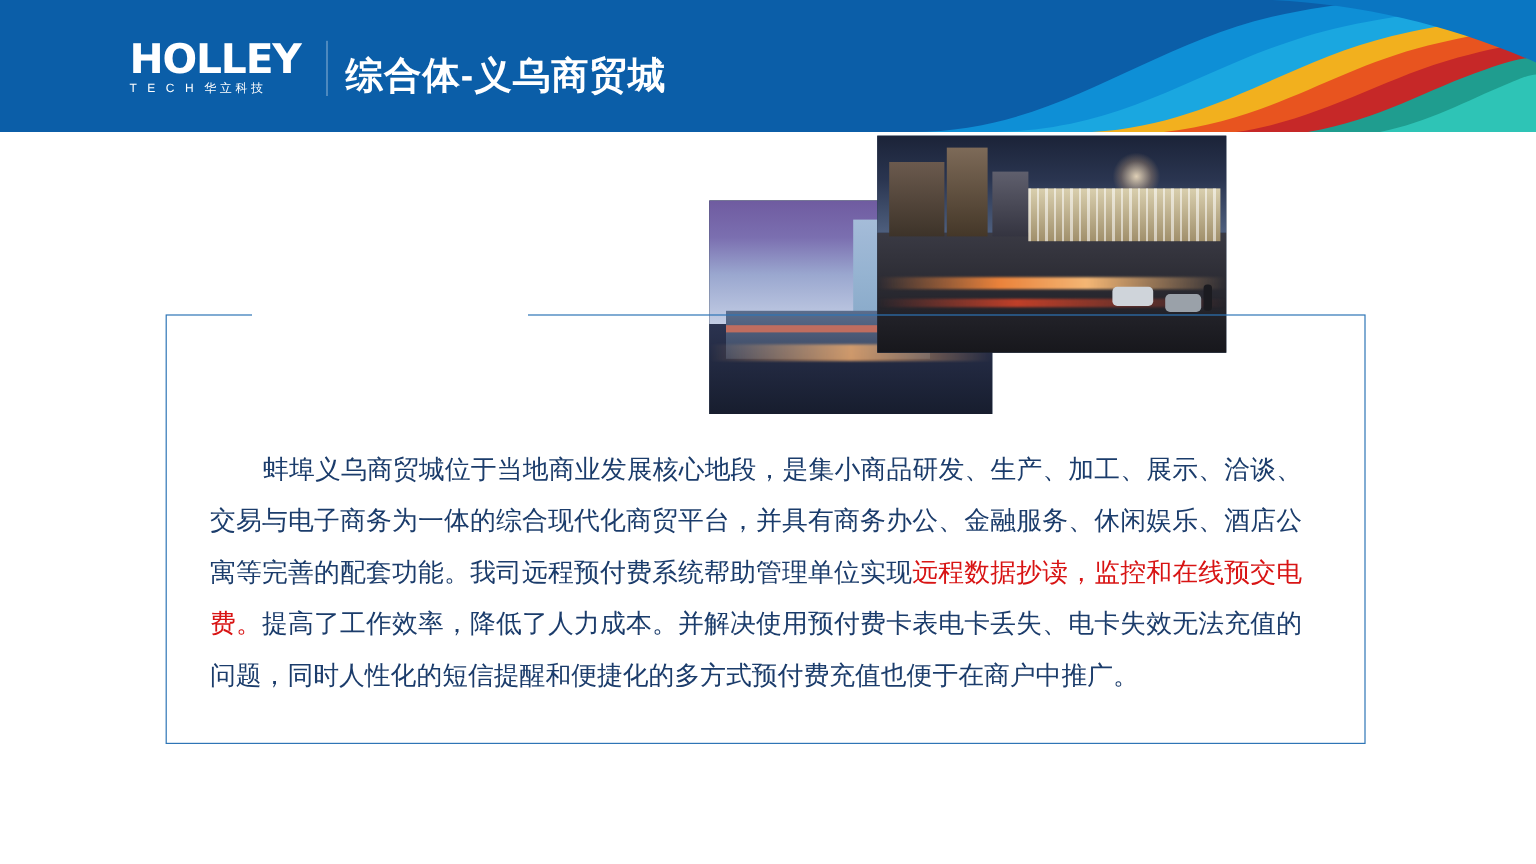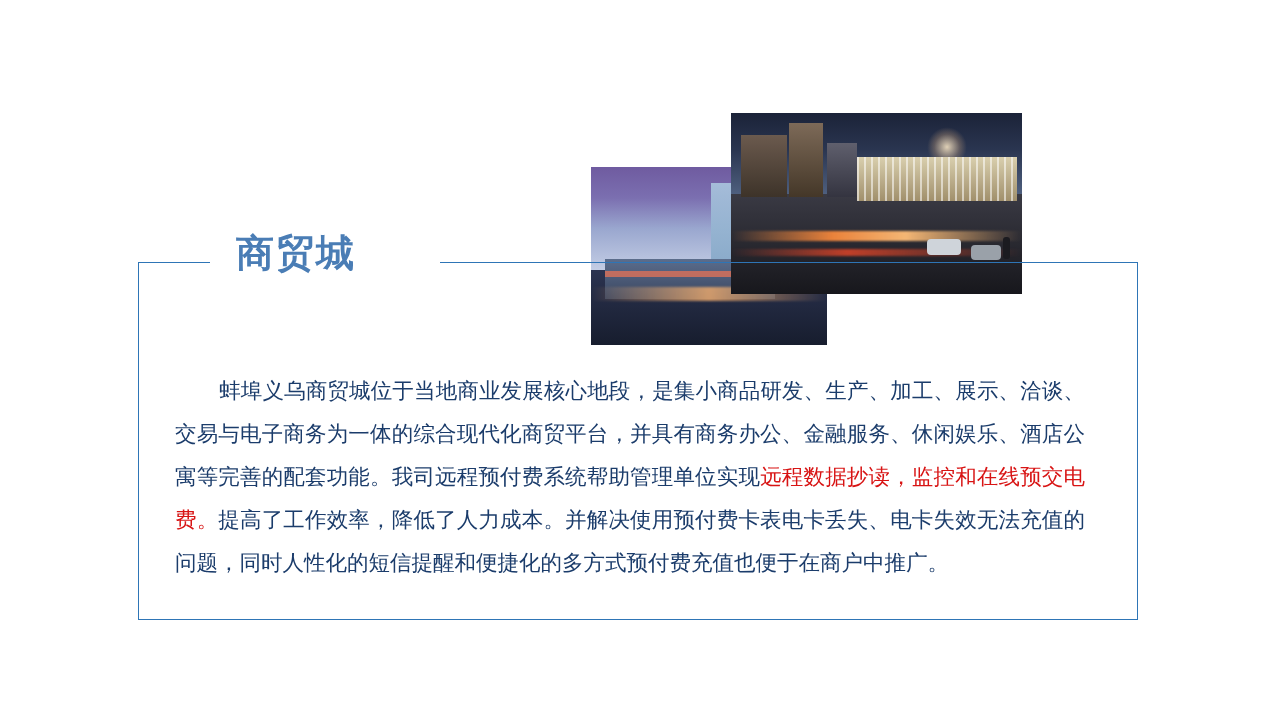--- a/index.html
+++ b/index.html
@@ -243,20 +243,39 @@
   .fr-firework {
     position:absolute; left:196px; top:14px; width:40px; height:40px;
     background: radial-gradient(circle, rgba(255,235,200,.85) 0%, rgba(255,200,140,.25) 45%, rgba(255,200,140,0) 70%);
   }
 </style>
 </head>
 <body>
 
 <div class="slide">
 
+  <div class="header">
+    <svg class="header-swoosh" viewBox="0 0 520 110" preserveAspectRatio="none">
+      <path d="M0,110 C120,110 190,40 300,14 C370,-2 450,-6 520,-6 L520,110 Z" fill="#0e8fd6"></path>
+      <path d="M70,110 C190,108 250,46 360,22 C420,9 470,6 520,6 L520,110 Z" fill="#1aa7e0"></path>
+      <path d="M150,110 C250,104 310,52 400,30 C450,18 490,14 520,14 L520,110 Z" fill="#f2b01e"></path>
+      <path d="M210,110 C300,100 350,58 430,38 C470,28 500,24 520,24 L520,110 Z" fill="#e8541f"></path>
+      <path d="M270,110 C340,100 390,66 455,48 C487,39 508,36 520,36 L520,110 Z" fill="#c62828"></path>
+      <path d="M330,110 C390,100 430,74 478,58 C500,50 512,48 520,48 L520,110 Z" fill="#1f9d8f"></path>
+      <path d="M390,110 C430,102 462,84 496,70 C510,64 516,62 520,62 L520,110 Z" fill="#2ec4b6"></path>
+      <path d="M300,0 C380,4 450,22 520,52 L520,0 Z" fill="#0a76c2"></path>
+    </svg>
+
+    <div class="logo">
+      <div class="logo-mark">HOLLEY</div>
+      <div class="logo-sub">T E C H 华立科技</div>
+    </div>
+    <div class="logo-divider"></div>
+    <div class="header-title">综合体-义乌商贸城</div>
+  </div>
   <div class="header-underline"></div>
 
   <div class="photo photo-back">
     <div class="ph-sky"></div>
     <div class="ph-ground"></div>
     <div class="bk-tower"></div>
     <div class="bk-tower2"></div>
     <div class="bk-podium"></div>
     <div class="bk-stripe"></div>
     <div class="bk-glow"></div>
@@ -273,19 +292,18 @@
     <div class="fr-fins"></div>
     <div class="fr-street"></div>
     <div class="fr-street2"></div>
     <div class="fr-car1"></div>
     <div class="fr-car2"></div>
     <div class="fr-person"></div>
   </div>
 
   <div class="frame"></div>
   <div class="title-gap"></div>
-  <div class="section-title">商贸城</div>
 
   <div class="body-text">
     <span class="indent"></span><span>蚌埠义乌商贸城位于当地商业发展核心地段，是集小商品研发、生产、加工、展示、洽谈、交易与电子商务为一体的综合现代化商贸平台，并具有商务办公、金融服务、休闲娱乐、酒店公寓等完善的配套功能。我司远程预付费系统帮助管理单位实现</span><span class="hl">远程数据抄读，监控和在线预交电费。</span><span>提高了工作效率，降低了人力成本。并解决使用预付费卡表电卡丢失、电卡失效无法充值的问题，同时人性化的短信提醒和便捷化的多方式预付费充值也便于在商户中推广。</span>
   </div>
 
 </div>
 
 </body></html>

